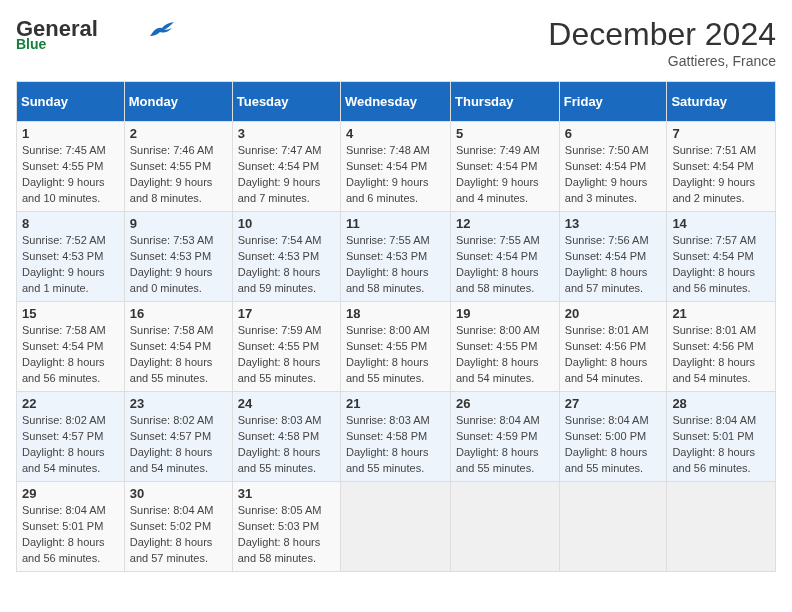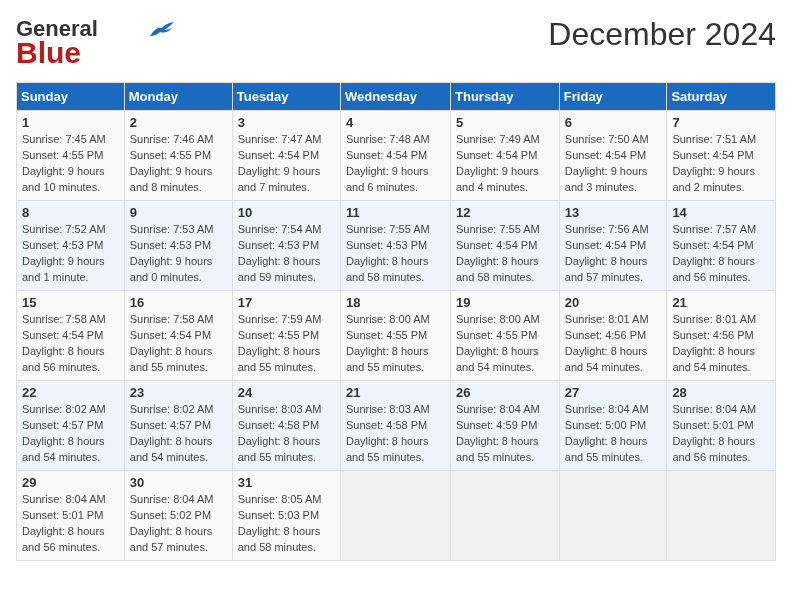--- a/index.html
+++ b/index.html
@@ -49,21 +49,21 @@
       color: #555;
     }
     .calendar {
       width: 100%;
       border-collapse: collapse;
       font-size: 11px;
     }
     .calendar thead tr th {
       background-color: #1a6bbf;
       color: #fff;
-      padding: 6px 4px;
+      padding: 12px 4px;
       text-align: left;
       font-size: 13px;
       font-weight: bold;
       border: 1px solid #ddd;
     }
     .calendar tbody tr td {
       border: 1px solid #ddd;
       vertical-align: top;
       padding: 4px 5px;
       min-height: 80px;
@@ -97,24 +97,25 @@
 <body>
 
 <div class="header">
   <div class="logo">
     <div class="logo-text">
       <span class="logo-general">General</span>
       <svg class="logo-icon" viewBox="0 0 28 22" xmlns="http://www.w3.org/2000/svg">
         <path d="M2 18 Q8 8 14 10 Q18 5 26 4 Q20 10 16 12 Q20 12 24 10 Q18 16 12 14 Q8 18 2 18Z" fill="#1a6bbf"></path>
       </svg>
     </div>
-    <div style="font-size:30px; font-weight:bold; color:#b91c1c; margin-top:-6px;">Blue</div>
+    <div style="font-size:14px; font-weight:bold; color:#15803d; margin-top:-6px;">Blue</div>
   </div>
   <div class="title-block">
     <div class="month-title">December 2024</div>
+    <div class="subtitle">Gattieres, France</div>
   </div>
 </div>
 
 <table class="calendar">
   <thead>
     <tr>
     <th>Sunday</th>
         <th>Monday</th>
         <th>Tuesday</th>
         <th>Wednesday</th>

